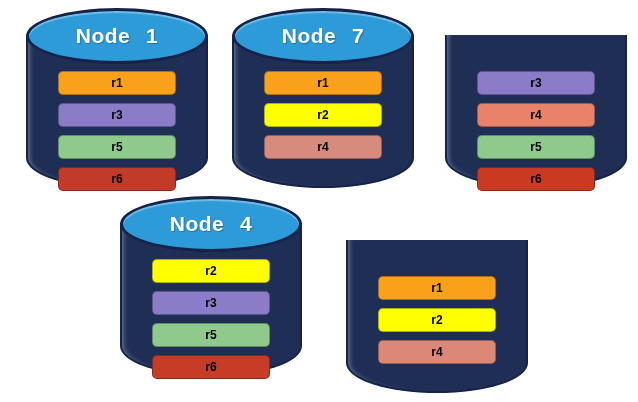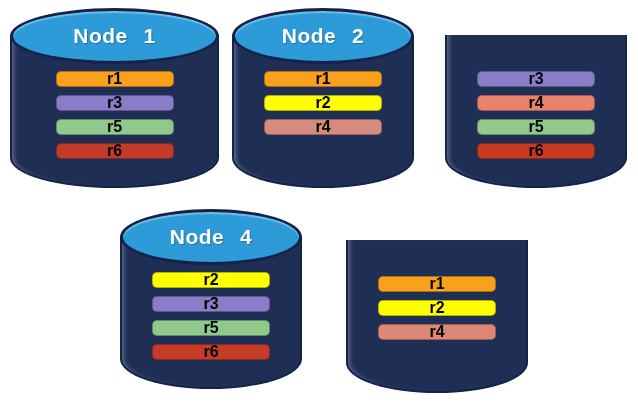--- a/index.html
+++ b/index.html
@@ -12,24 +12,24 @@
     width: 638px;
     height: 402px;
     background: var(--bg-color, #FFFFFF);
     overflow: hidden;
   }
   .node {
     position: absolute;
     width: 182px;
     height: 180px;
   }
-  .pos-n1 { left: 10px;  top: 8px; padding-left: 27px;   }
+  .pos-n1 { left: 26px;  top: 8px;   }
   .pos-n2 { left: 232px; top: 8px;   }
   .pos-n3 { left: 445px; top: 8px;   }
-  .pos-n4 { left: 120px; top: 209px; text-align: right; }
+  .pos-n4 { left: 120px; top: 196px; text-align: right; }
   .pos-n5 { left: 346px; top: 213px; }
 
   .cyl-body {
     position: absolute;
     left: 0; right: 0;
     top: 27px; bottom: 0;
     background: var(--body-color, #1F2E55);
     border: 2px solid var(--outline-color, #15234A);
     border-top: none;
     border-radius: 0 0 50% 50% / 0 0 30px 30px;
@@ -62,29 +62,29 @@
     position: absolute;
     left: 0; right: 0;
     top: 63px;
     display: flex;
     flex-direction: column;
     align-items: center;
     gap: 8px;
   }
   .bar {
     width: 118px;
-    height: 16px;
+    height: 24px;
     border-radius: 5px;
     border: 1px solid rgba(0,0,0,0.30);
     box-sizing: border-box;
     display: flex;
     align-items: center;
     justify-content: center;
     font-weight: bold;
-    font-size: 16px;
+    font-size: 12px;
     line-height: 1;
     color: var(--bar-text-color, #000000);
   }
 </style>
 </head>
 <body>
 
 <div class="canvas">
 
   <div class="node pos-n1">
@@ -96,21 +96,21 @@
         <div class="bar" style="background: rgb(249, 161, 27);">r1</div>
         <div class="bar" style="background: rgb(139, 124, 200);">r3</div>
         <div class="bar" style="background: rgb(143, 201, 140);">r5</div>
         <div class="bar" style="background: rgb(194, 59, 40);">r6</div>
       </div>
   </div>
 
   <div class="node pos-n2">
     <div class="cyl-body"></div>
     <div class="cyl-top">
-      <span class="node-title">Node 2</span>
+      <span class="node-title">Node 7</span>
     </div>
     <div class="bars">
         <div class="bar" style="background: rgb(249, 161, 27);">r1</div>
         <div class="bar" style="background: rgb(255, 255, 0);">r2</div>
         <div class="bar" style="background: rgb(214, 139, 125);">r4</div>
       </div>
   </div>
 
   <div class="node pos-n3">
     <div class="cyl-body"></div>

